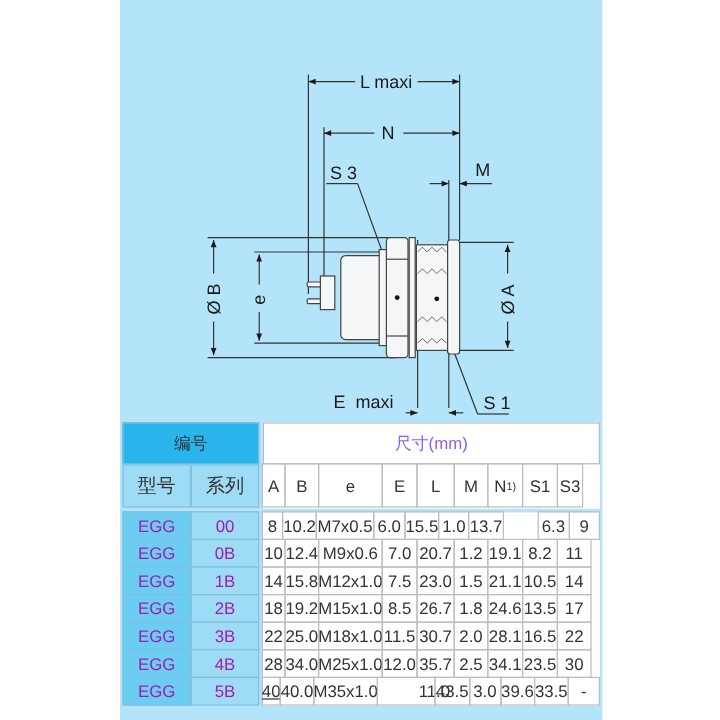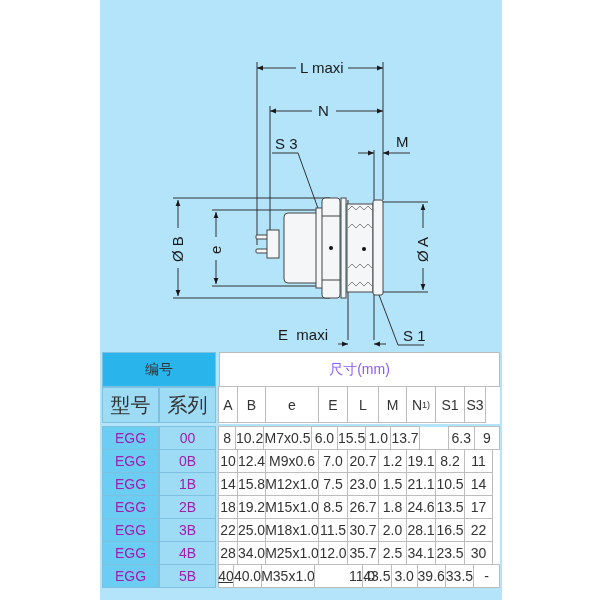--- a/index.html
+++ b/index.html
@@ -8,21 +8,21 @@
   .panel { position:absolute; left:100px; top:0; width:402px; height:600px; background:#b3e4fa; }
   svg.drawing { position:absolute; left:0; top:0; width:600px; height:350px; }
   .dimtext { font-family:"Liberation Sans","DejaVu Sans",sans-serif; font-size:15px; fill:#1a1a1a; }
 
   .tbl-left { position:absolute; left:102px; top:352px; width:114px; }
   .tbl-right { position:absolute; left:219px; top:352px; width:281px; background:#fff; }
   .hdr-main-left { height:35px; background:#29b4ec; border:1px solid #7fbfe0; box-sizing:border-box;
         display:flex; align-items:center; justify-content:center; font-size:14px; color:#333; }
   .hdr-sub-left { display:flex; height:36px; margin-top:0; }
   .hdr-sub-left div { flex:1; background:#9edcf6; border:1px solid #7fbfe0; box-sizing:border-box;
-        display:flex; align-items:center; justify-content:center; font-size:20px; color:#333; }
+        display:flex; align-items:center; justify-content:center; font-size:16px; color:#333; }
   .hdr-main-right { height:35px; border:1px solid #bbb; box-sizing:border-box; background:#fff;
         display:flex; align-items:center; justify-content:center; font-size:14px; color:#8b5cf6; }
   .row { display:flex; height:23px; }
   .cell { border:1px solid #bdbdbd; box-sizing:border-box; display:flex; align-items:center;
         justify-content:center; font-size:14px; color:#333; margin-left:-1px; margin-top:-1px; white-space:nowrap; }
   .hdr-sub-right .cell { height:37px; }
   .left-data { position:absolute; left:102px; top:427px; width:114px; }
   .left-data .row div { flex:1; background:#9edcf6; border:1px solid #7fbfe0; box-sizing:border-box;
         display:flex; align-items:center; justify-content:center; font-size:14px; color:#a21caf; margin-top:-1px; }
   .left-data .row div:first-child { background:#6ccdf3; }

